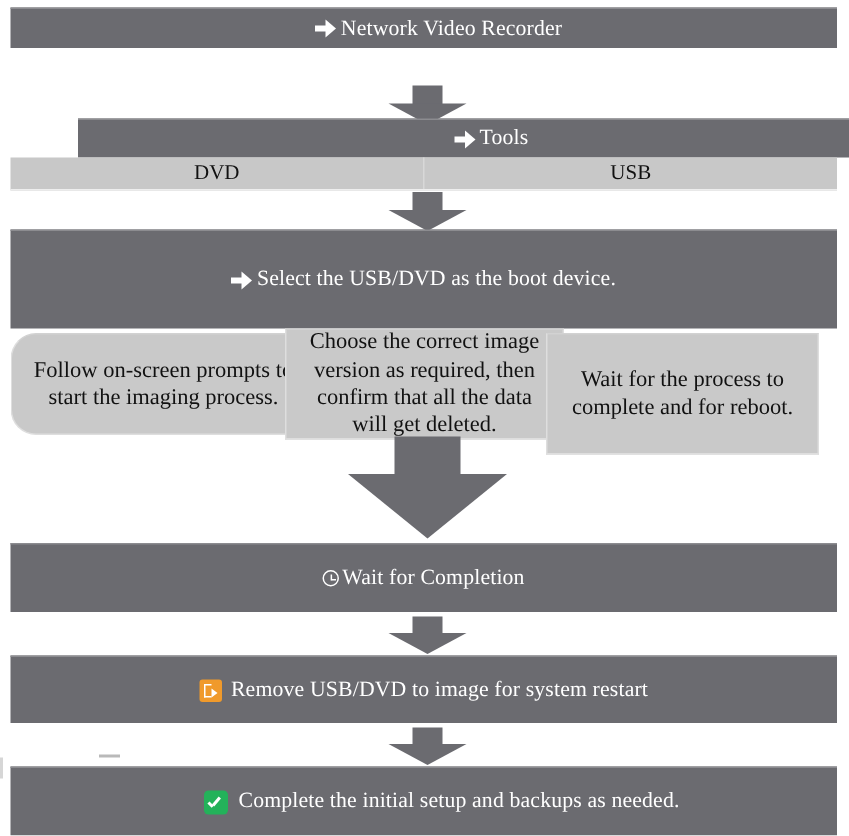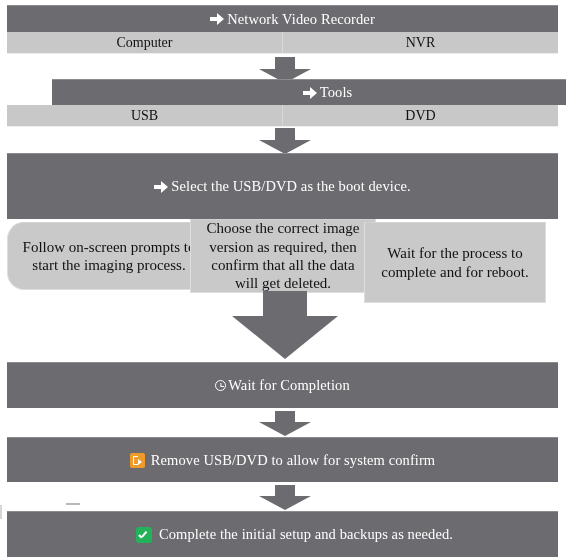--- a/index.html
+++ b/index.html
@@ -216,45 +216,37 @@
 </head>
 <body>
 
 <div class="canvas">
 
   <div class="bar" style="left:7px; top:5px; width:551px; height:27px;padding-left:20px;">
     <span class="ic-arrow-right"></span>
     <span class="label">Network Video Recorder</span>
   </div>
 
-  <div class="subrow" style="left:7px; top:32px; width:551px; height:22px;">
-    <div class="cell">
-      <span>Computer</span>
-    </div>
-    <div class="cell">
-      <span>NVR</span>
-    </div>
-  </div>
 
   <div class="arrow" style="left:259px; top:57px; width:52px; height:26px;">
     <div class="stem" style="width:20px; height:13px;"></div>
     <div class="head" style="top:12px; border-left-width:26px; border-right-width:26px; border-top-width:14px;"></div>
   </div>
 
   <div class="bar" style="left:7px; top:79px; width:551px; height:26px;margin-left:45px;">
     <span class="ic-arrow-right"></span>
     <span class="label">Tools</span>
   </div>
 
   <div class="subrow" style="left:7px; top:105px; width:551px; height:22px;">
     <div class="cell">
-      <span>USB</span>
+      <span>DVD</span>
     </div>
     <div class="cell">
-      <span>DVD</span>
+      <span>USB</span>
     </div>
   </div>
 
   <div class="arrow" style="left:259px; top:128px; width:52px; height:26px;">
     <div class="stem" style="width:20px; height:13px;"></div>
     <div class="head" style="top:12px; border-left-width:26px; border-right-width:26px; border-top-width:14px;"></div>
   </div>
 
   <div class="bar" style="left:7px; top:153px; width:551px; height:66px;">
     <span class="ic-arrow-right"></span>
@@ -283,21 +275,21 @@
     <span class="label">Wait for Completion</span>
   </div>
 
   <div class="arrow" style="left:259px; top:411px; width:52px; height:25px;">
     <div class="stem" style="width:20px; height:12px;"></div>
     <div class="head" style="top:11px; border-left-width:26px; border-right-width:26px; border-top-width:14px;"></div>
   </div>
 
   <div class="bar" style="left:7px; top:437px; width:551px; height:45px;">
     <span class="ic-eject"></span>
-    <span class="label">Remove USB/DVD to allow for system confirm</span>
+    <span class="label">Remove USB/DVD to image for system restart</span>
   </div>
 
   <div class="arrow" style="left:259px; top:485px; width:52px; height:25px;">
     <div class="stem" style="width:20px; height:12px;"></div>
     <div class="head" style="top:11px; border-left-width:26px; border-right-width:26px; border-top-width:14px;"></div>
   </div>
 
   <div class="artifact" style="left:66px; top:503px; width:14px; height:2px;"></div>
   <div class="artifact" style="left:0px; top:505px; width:2px; height:14px; background:#d6d6d6;"></div>
 

